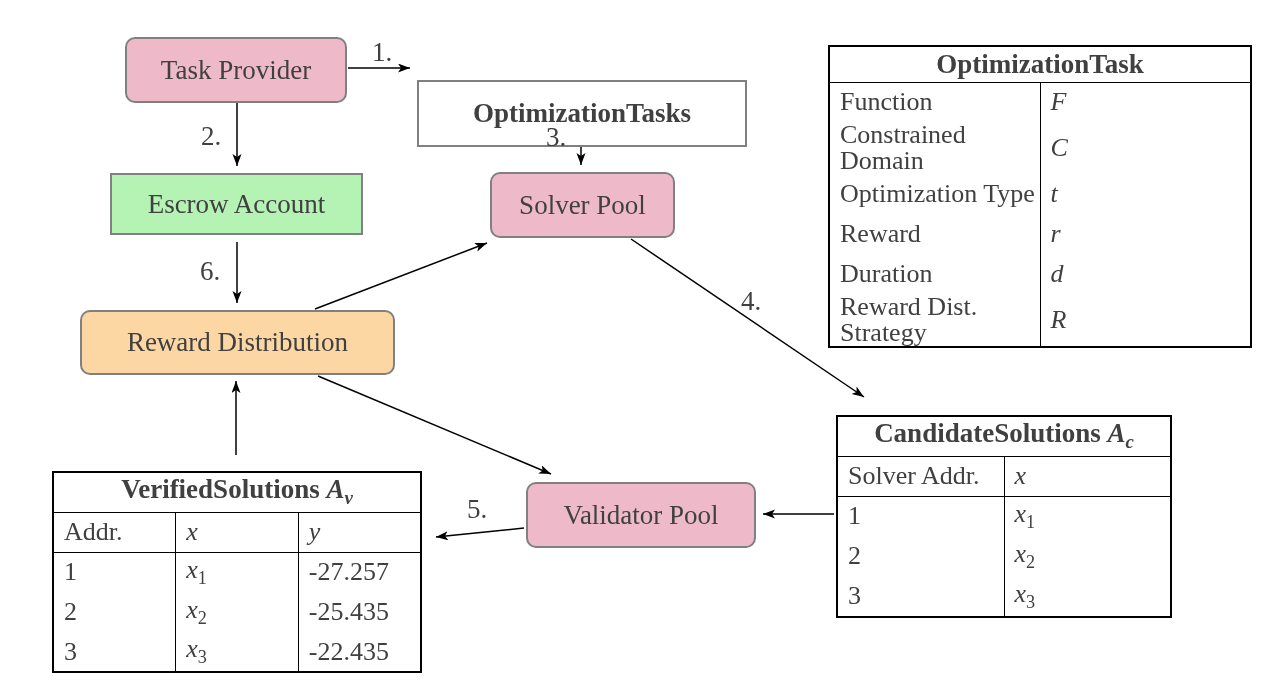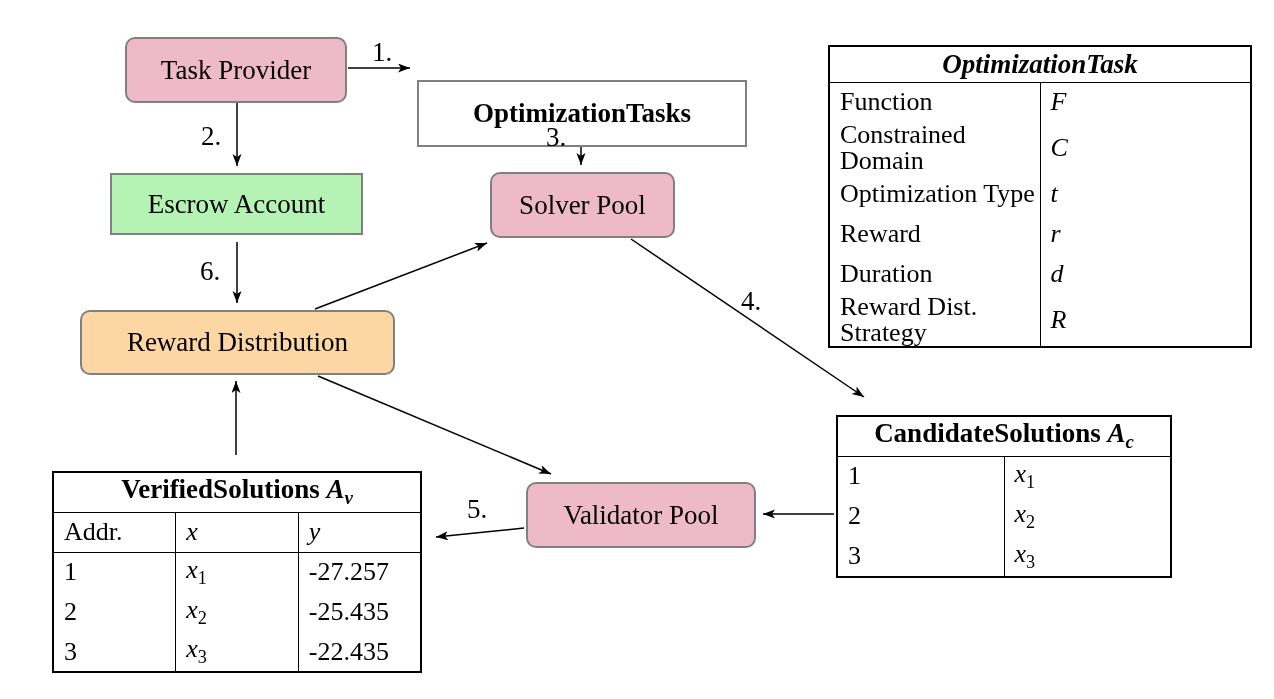--- a/index.html
+++ b/index.html
@@ -1,21 +1,21 @@
 <!DOCTYPE html>
 <html><head>
 <meta charset="utf-8">
 <style>
   html,body{margin:0;padding:0;background:#ffffff;}
   #canvas{
     position:relative;
     width:1274px;height:699px;
     background:#ffffff;
     font-family:"Liberation Serif","DejaVu Serif",serif;
-    color:#000000;
+    color:#404040;
     overflow:hidden;
   }
   
   .node{
     position:absolute;
     display:flex;align-items:center;justify-content:center;
     font-size:27px;line-height:1;
     border:2.5px solid #808080;
     box-sizing:border-box;
     background:#ffffff;
@@ -107,21 +107,21 @@
 
   <div class="edge-label" style="left:382px;top:52px;">1.</div>
   <div class="edge-label" style="left:211px;top:136px;">2.</div>
   <div class="edge-label" style="left:556px;top:137px;">3.</div>
   <div class="edge-label" style="left:751px;top:301px;">4.</div>
   <div class="edge-label" style="left:477px;top:509px;">5.</div>
   <div class="edge-label" style="left:210px;top:271px;">6.</div>
 
   <table class="dtable outer" style="left:828px;top:45px;width:424px;">
     <tbody>
-        <tr style="height:36px;font-style:italic;">
+        <tr style="height:36px;">
       <td class="ttl" colspan="2">OptimizationTask</td>
     </tr>
     <tr style="height:40px;">
       <td style="width:358px;">Function</td>
       <td class="colsep symcell math" style="width:64px;">F</td>
     </tr>
     <tr style="height:40px;">
       <td>Constrained Domain</td>
       <td class="colsep symcell math">C</td>
     </tr>
@@ -176,20 +176,24 @@
     </table>
 
   <table class="dtable outer" style="left:836px;top:415px;width:336px;border-radius:29px;">
     <tbody>
         <tr style="height:40px;">
       <td class="ttl" colspan="2">
         <span>CandidateSolutions</span>
         <span class="math"><span>A</span><sub class="si">c</sub></span>
       </td>
     </tr>
+    <tr class="hdrrow" style="height:40px;">
+      <td style="width:218px;">Solver Addr.</td>
+      <td class="colsep math" style="width:186px;">x</td>
+    </tr>
     <tr style="height:40px;">
       <td>1</td>
       <td class="colsep"><span class="math">x</span><sub class="s">1</sub></td>
     </tr>
     <tr style="height:40px;">
       <td>2</td>
       <td class="colsep"><span class="math">x</span><sub class="s">2</sub></td>
     </tr>
     <tr style="height:41px;">
       <td>3</td>

